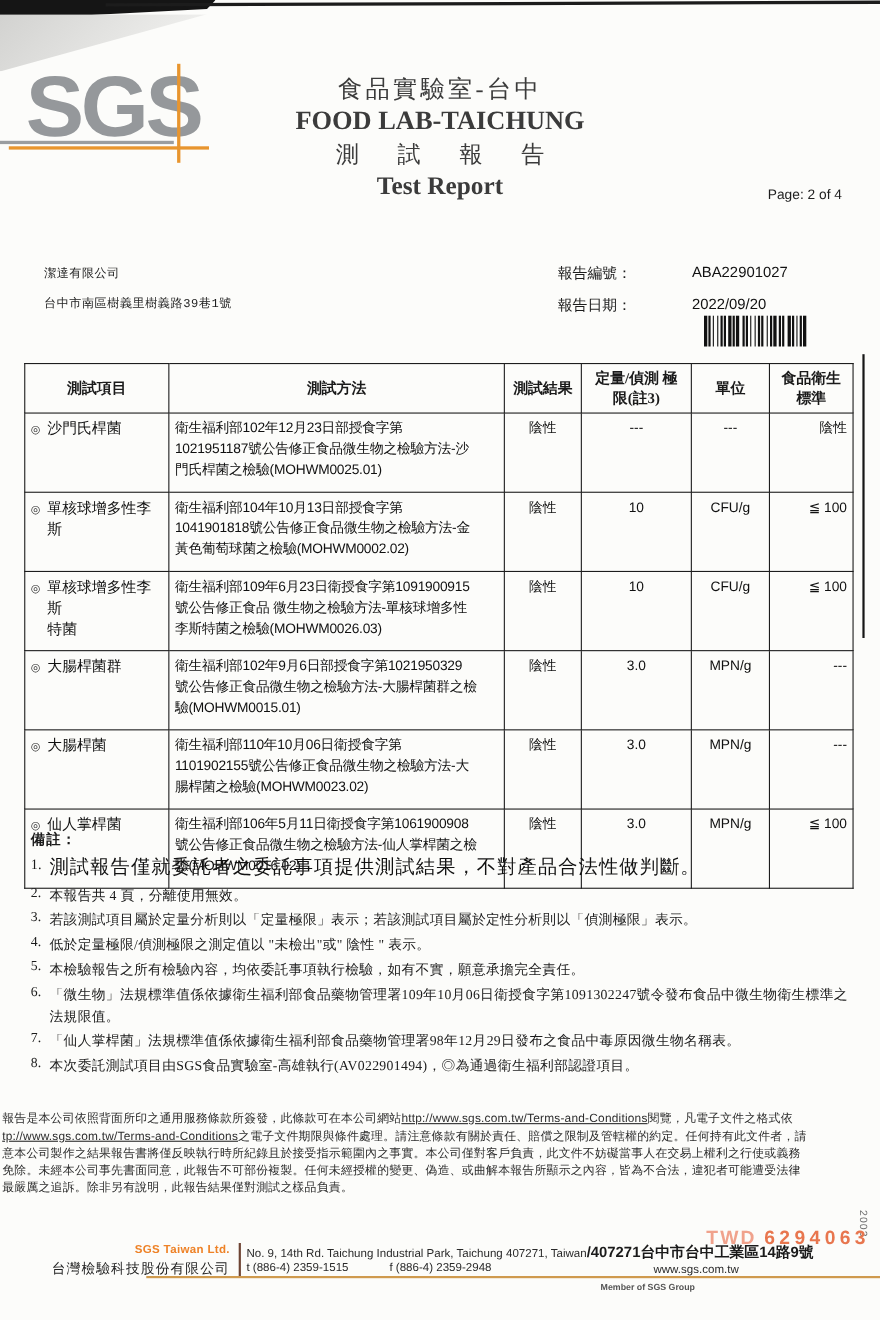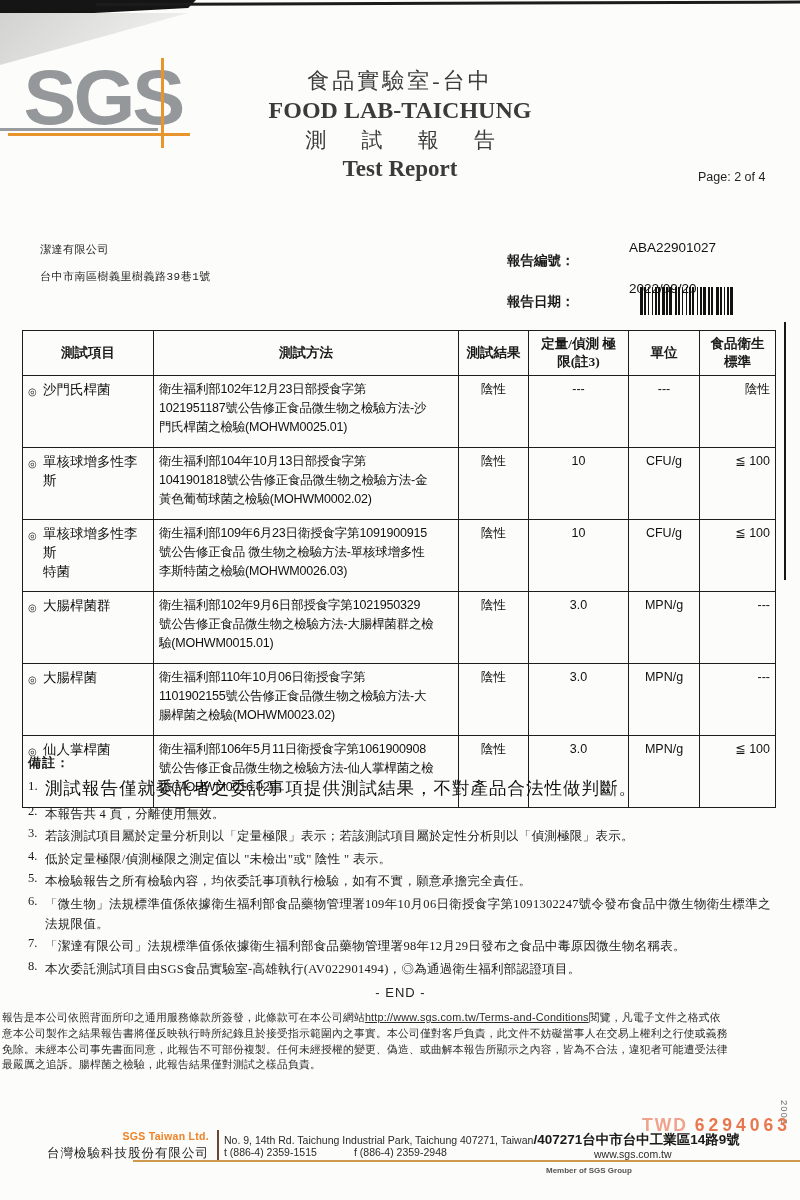--- a/index.html
+++ b/index.html
@@ -32,21 +32,21 @@
   .t-zh1 { font-family:Liberation Serif, serif; font-size:22px; letter-spacing:3px; }
   .t-en1 { font-family:"Liberation Serif",serif; font-weight:bold; font-size:24px; margin-top:1px; }
   .t-zh2 { font-family:"Liberation Serif",serif; font-size:21px; letter-spacing:15px; margin-top:2px; text-indent:15px;}
   .t-en2 { font-family:"Liberation Serif",serif; font-weight:bold; font-size:23px; margin-top:2px; }
   .page-indicator { position:absolute; left:698px; top:170px; font-size:12.5px; color:#1e1e1e; }
   
   .client { position:absolute; left:40px; top:237px; font-family:Liberation Mono, monospace;
     font-size:11px; line-height:27px; color:#1c1c1c; letter-spacing:0.5px; }
   .meta { position:absolute; left:507px; top:240px; font-family:"Liberation Serif",serif; font-size:13.5px; }
   .meta-row { display:flex; margin-bottom:11px; }
-  .meta-label { width:122px; font-weight:bold; color:#1c1c1c;margin-top:12px; }
+  .meta-label { width:122px; font-weight:normal; color:#1c1c1c; }
   .meta-value { font-family:"Liberation Sans",sans-serif; font-size:13.5px; color:#111;text-align:right; }
   .barcode { position:absolute; left:640px; top:287px; width:113px; height:28px; display:flex; align-items:stretch; }
   .barcode .bar { background:#111; }
   .barcode .gap { background:transparent; }
   
   table.results { position:absolute; left:22px; top:330px; width:753px; border-collapse:collapse;
     table-layout:fixed; }
   table.results th, table.results td { border:1.8px solid #1d1d1d; }
   table.results th { font-family:"Liberation Serif",serif; font-weight:bold; font-size:13.5px;
     color:#1a1a1a; height:45px; text-align:center; vertical-align:middle; padding:2px 6px; line-height:18px;}
@@ -317,34 +317,34 @@
       <div class="note-num">5.</div>
       <div class="note-text">本檢驗報告之所有檢驗內容，均依委託事項執行檢驗，如有不實，願意承擔完全責任。</div>
     </div>
     <div class="note-row">
       <div class="note-num">6.</div>
       <div class="note-text">「微生物」法規標準值係依據衛生福利部食品藥物管理署109年10月06日衛授食字第1091302247號令發布食品中微生物衛生標準之
 法規限值。</div>
     </div>
     <div class="note-row">
       <div class="note-num">7.</div>
-      <div class="note-text">「潔達有限公司」法規標準值係依據衛生福利部食品藥物管理署98年12月29日發布之食品中毒原因微生物名稱表。</div>
+      <div class="note-text">「仙人掌桿菌」法規標準值係依據衛生福利部食品藥物管理署98年12月29日發布之食品中毒原因微生物名稱表。</div>
     </div>
     <div class="note-row">
       <div class="note-num">8.</div>
       <div class="note-text">本次委託測試項目由SGS食品實驗室-高雄執行(AV022901494)，◎為通過衛生福利部認證項目。</div>
     </div>
-    <div class="end-marker">- END -</div>
   </div>
 
   <div class="legal">
     <div><span>報告是本公司依照背面所印之通用服務條款所簽發，此條款可在本公司網站</span><span class="u">http://www.sgs.com.tw/Terms-and-Conditions</span><span>閱覽，凡電子文件之格式依</span></div>
+    <div><span class="u">tp://www.sgs.com.tw/Terms-and-Conditions</span><span>之電子文件期限與條件處理。請注意條款有關於責任、賠償之限制及管轄權的約定。任何持有此文件者，請</span></div>
     <div>意本公司製作之結果報告書將僅反映執行時所紀錄且於接受指示範圍內之事實。本公司僅對客戶負責，此文件不妨礙當事人在交易上權利之行使或義務</div>
     <div>免除。未經本公司事先書面同意，此報告不可部份複製。任何未經授權的變更、偽造、或曲解本報告所顯示之內容，皆為不合法，違犯者可能遭受法律</div>
-    <div>最嚴厲之追訴。腸桿菌之檢驗，此報告結果僅對測試之樣品負責。</div>
+    <div>最嚴厲之追訴。除非另有說明，此報告結果僅對測試之樣品負責。</div>
   </div>
 
   <div class="twd-code">
     <span class="twd-prefix">TWD</span>
     <span class="twd-number">6294063</span>
   </div>
   <div class="footer-company">
     <div class="fc-en">SGS Taiwan Ltd.</div>
     <div class="fc-zh">台灣檢驗科技股份有限公司</div>
   </div>

